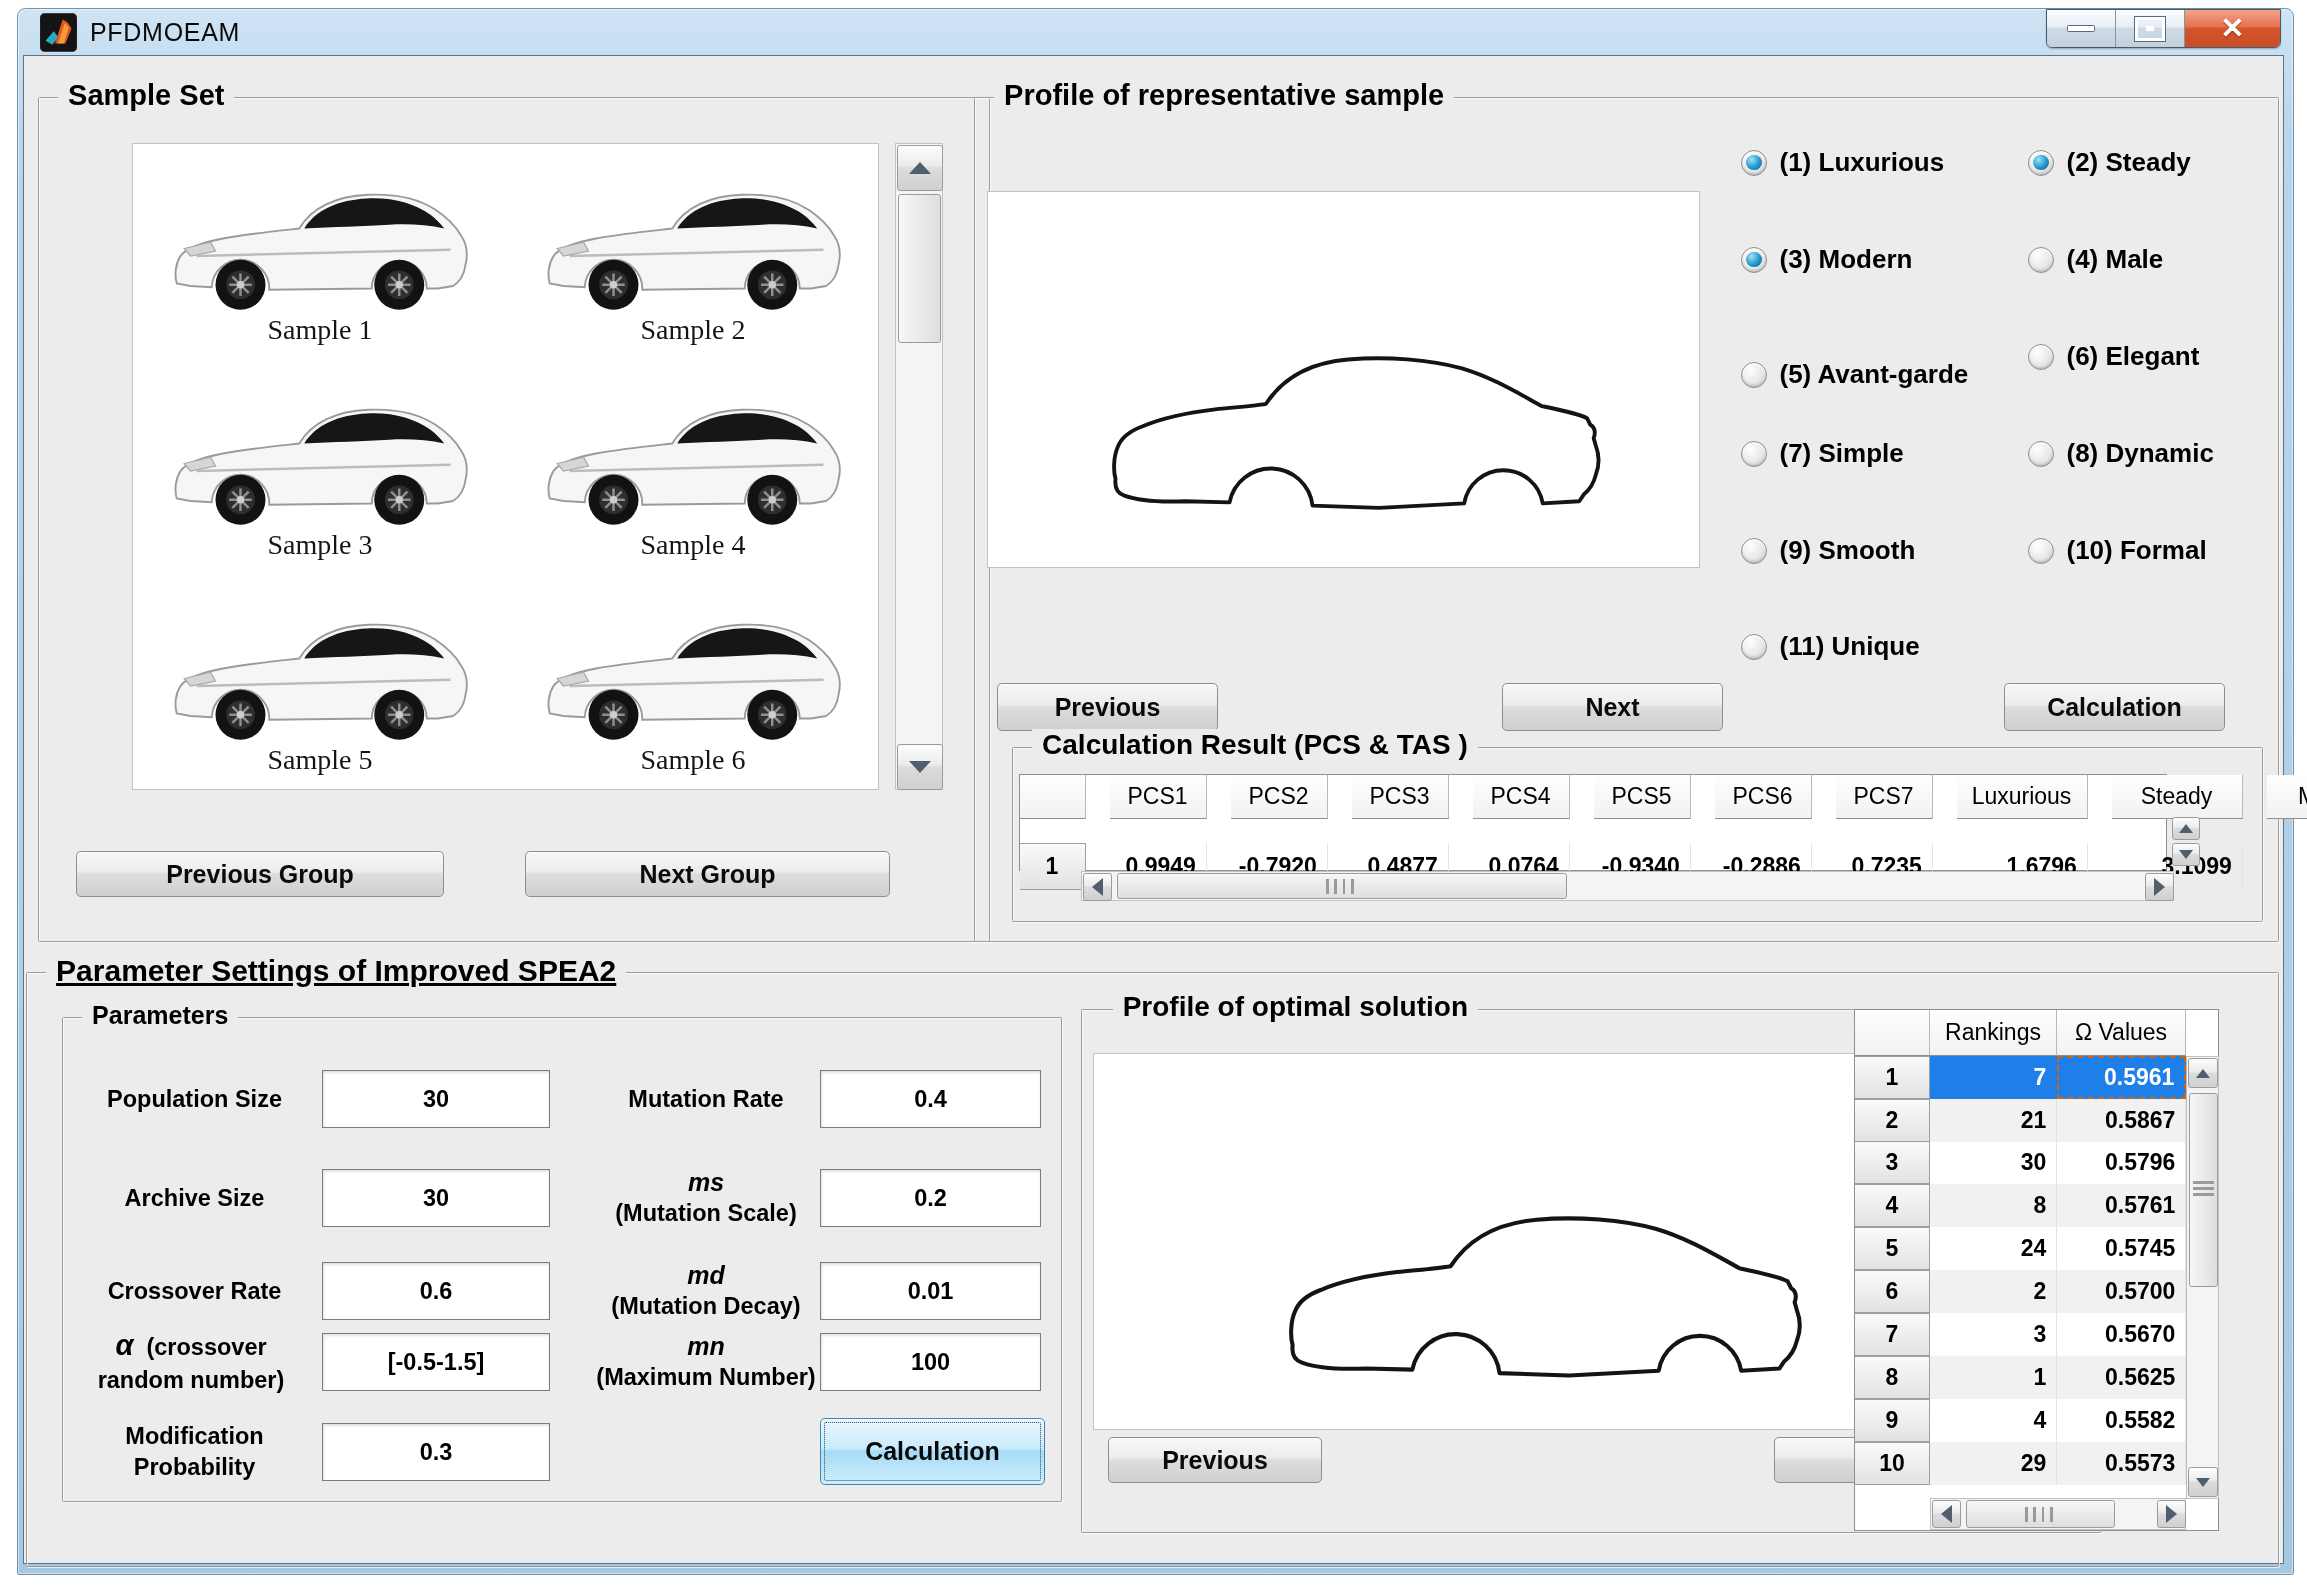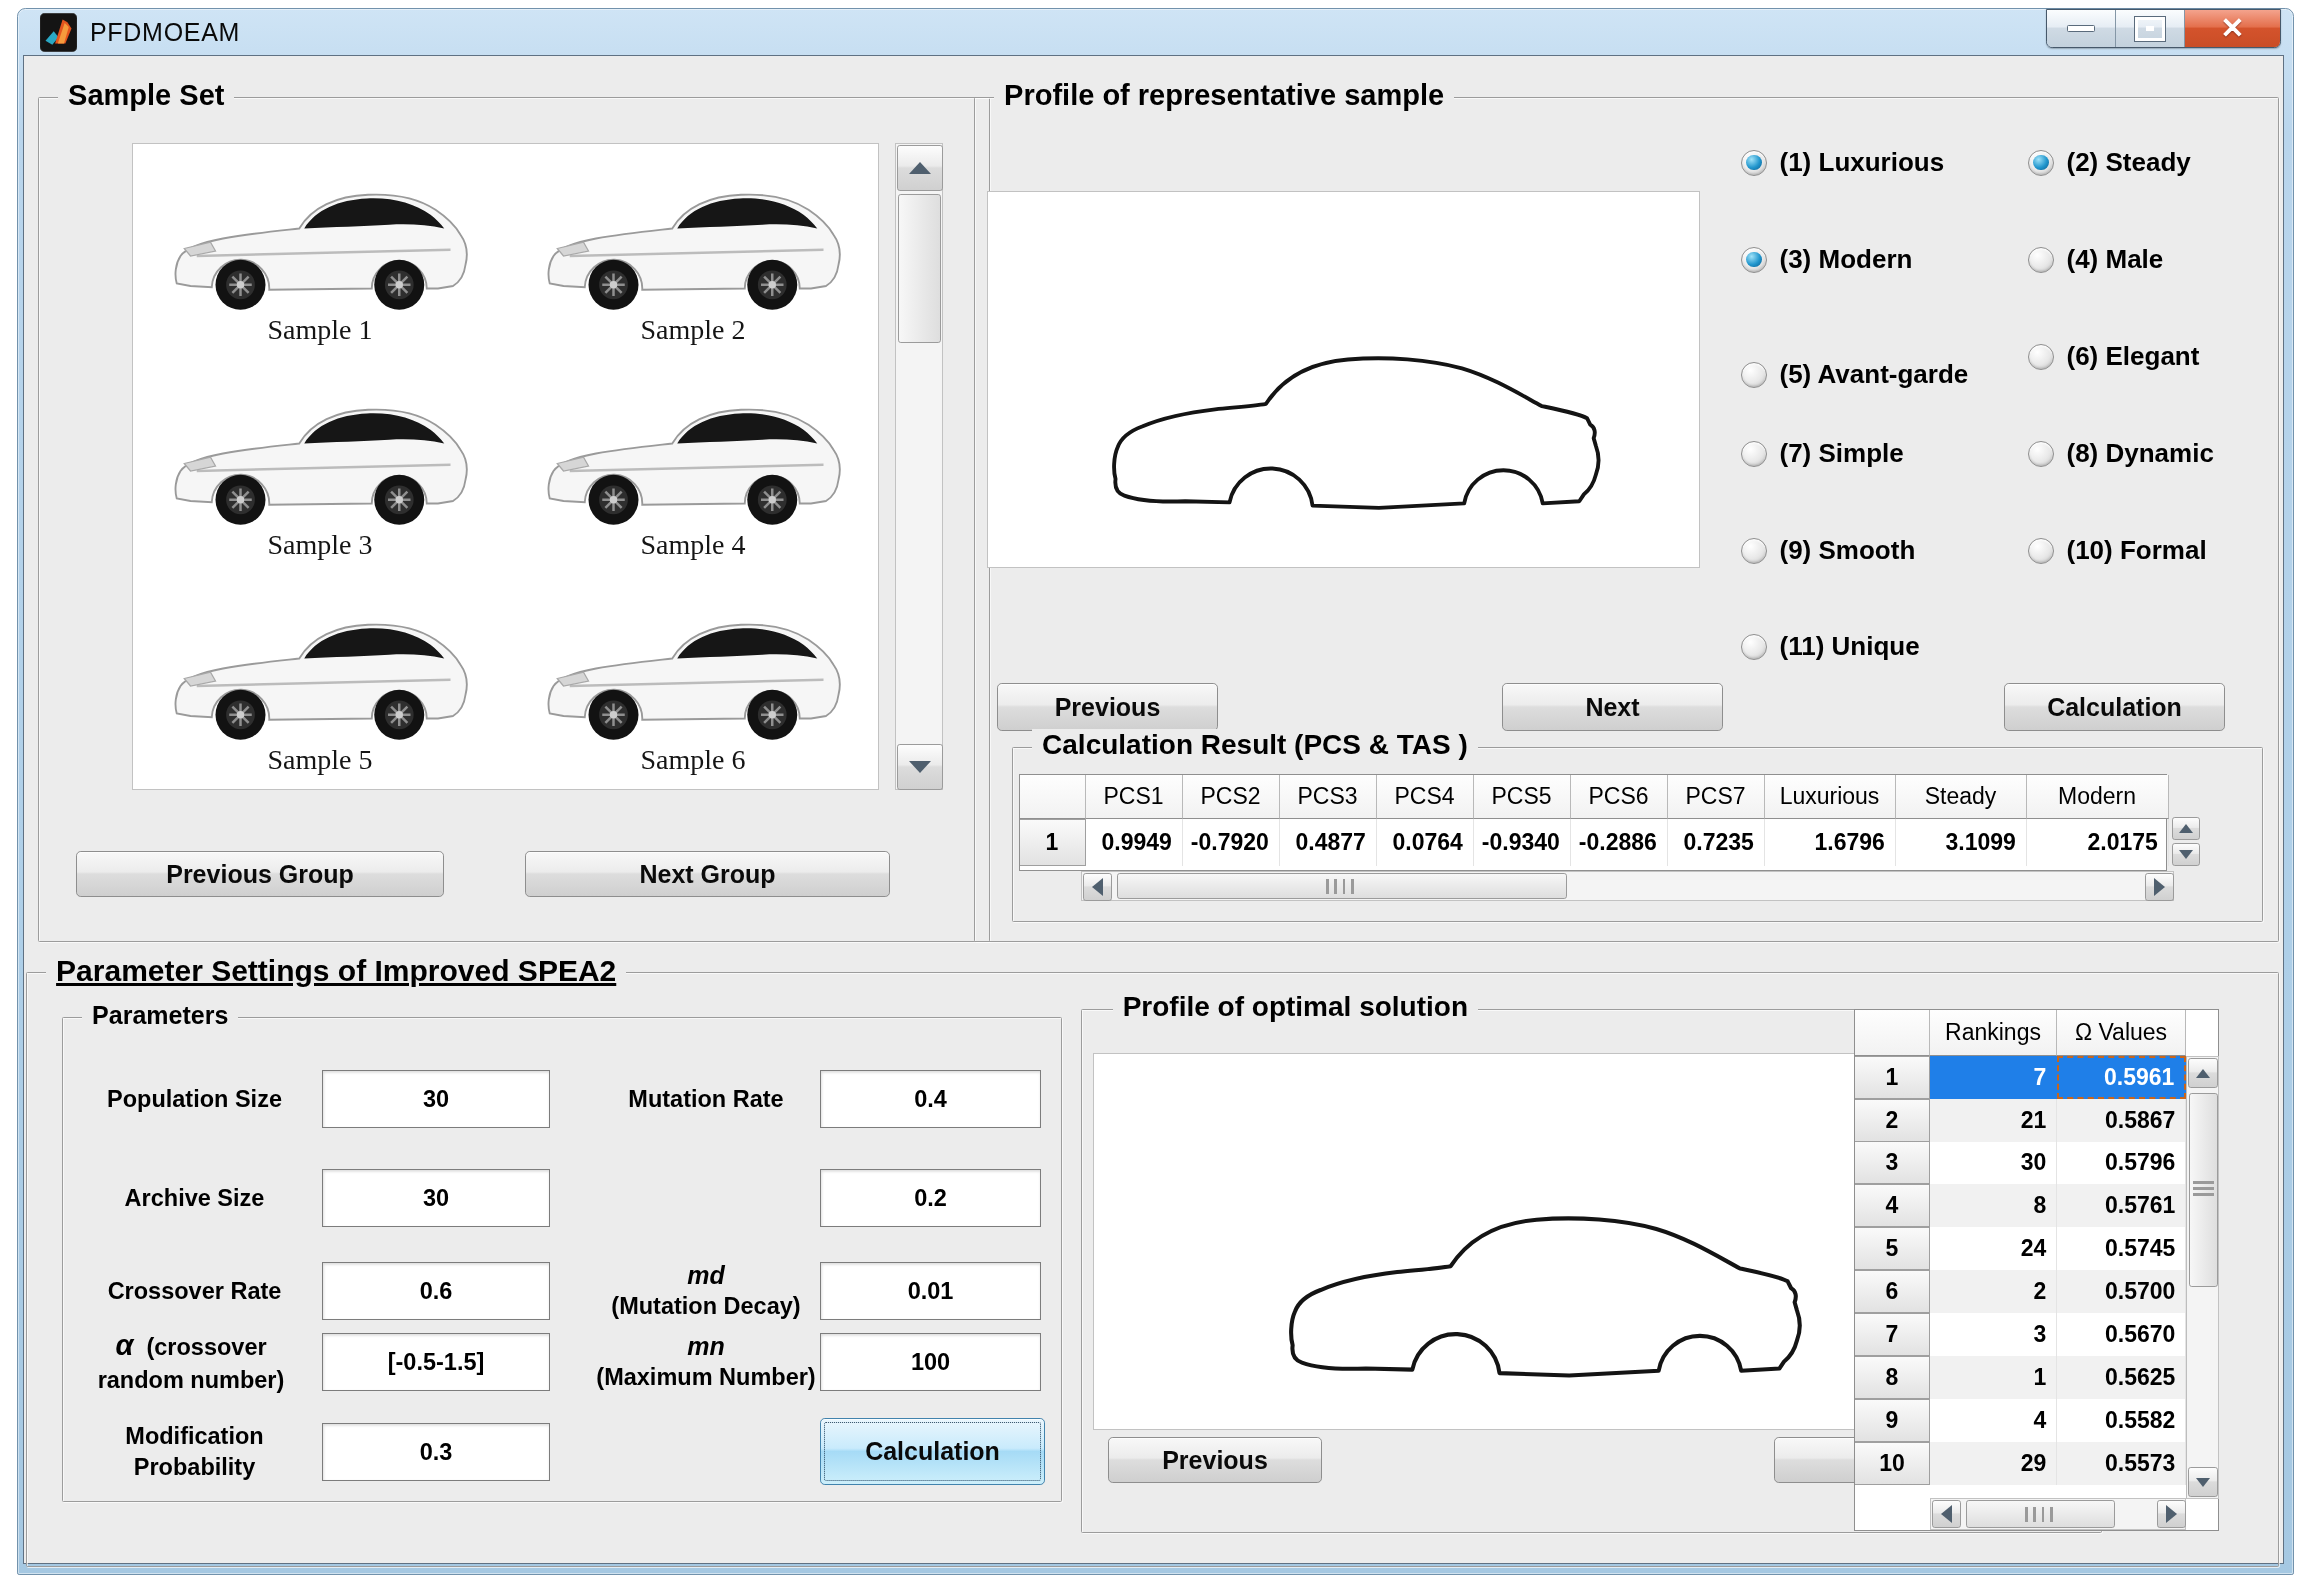--- a/index.html
+++ b/index.html
@@ -361,21 +361,21 @@
     <div class="radio-label">(10) Formal</div>
   </div>
 
   <div class="abs btn" style="left:22px;top:585px;width:221px;height:48px;">Previous</div>
   <div class="abs btn" style="left:527px;top:585px;width:221px;height:48px;">Next</div>
   <div class="abs btn" style="left:1029px;top:585px;width:221px;height:48px;">Calculation</div>
 
   <div class="abs groupbox" style="left:37px;top:649px;width:1249px;height:173px;">
     <div class="gb-title" style="font-size:28px;">Calculation Result (PCS &amp; TAS )</div>
 
-    <div class="abs tbl" style="left:5.5px;top:25.6px;width:1148px;height:97px;display:grid;grid-template-columns:66px 97px 97px 97px 97px 97px 97px 97px 131px 131px 142px;grid-template-rows:44px 47px;">
+    <div class="abs tbl" style="left:5.5px;top:25.6px;width:1148px;height:97px;display:grid;grid-template-columns:66px 97px 97px 97px 97px 97px 97px 97px 131px 131px 142px;grid-template-rows:44px 47px;gap:24px;">
       <div class="cell hdr"></div>
       <div class="cell hdr">PCS1</div>
       <div class="cell hdr">PCS2</div>
       <div class="cell hdr">PCS3</div>
       <div class="cell hdr">PCS4</div>
       <div class="cell hdr">PCS5</div>
       <div class="cell hdr">PCS6</div>
       <div class="cell hdr">PCS7</div>
       <div class="cell hdr">Luxurious</div>
       <div class="cell hdr">Steady</div>
@@ -428,20 +428,24 @@
   <div class="abs edit" style="left:259px;top:52px;width:228px;height:58px;">30</div>
   <div class="abs flabel" style="left:529px;top:52px;width:228px;height:58px;">
     <span>Mutation Rate</span>
   </div>
   <div class="abs edit" style="left:757px;top:52px;width:221px;height:58px;">0.4</div>
 
   <div class="abs flabel" style="left:7px;top:151px;width:249px;height:58px;">
     <span>Archive Size</span>
   </div>
   <div class="abs edit" style="left:259px;top:151px;width:228px;height:58px;">30</div>
+  <div class="abs flabel" style="left:529px;top:138px;width:228px;height:83px;">
+    <span class="sym">ms</span>
+    <span>(Mutation Scale)</span>
+  </div>
   <div class="abs edit" style="left:757px;top:151px;width:221px;height:58px;">0.2</div>
 
   <div class="abs flabel" style="left:7px;top:244px;width:249px;height:58px;">
     <span>Crossover Rate</span>
   </div>
   <div class="abs edit" style="left:259px;top:244px;width:228px;height:58px;">0.6</div>
   <div class="abs flabel" style="left:529px;top:231px;width:228px;height:83px;">
     <span class="sym">md</span>
     <span>(Mutation Decay)</span>
   </div>

